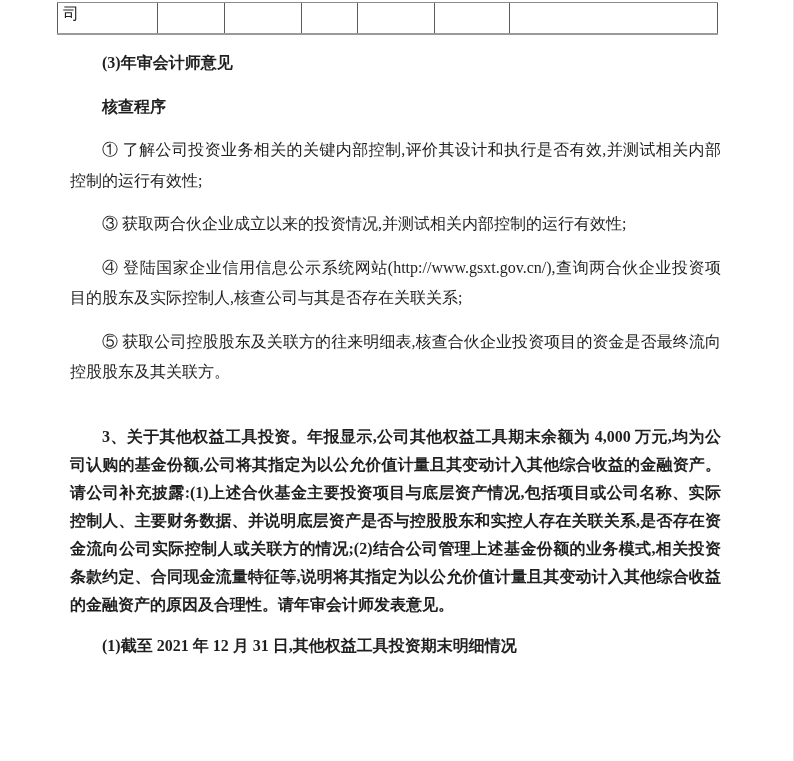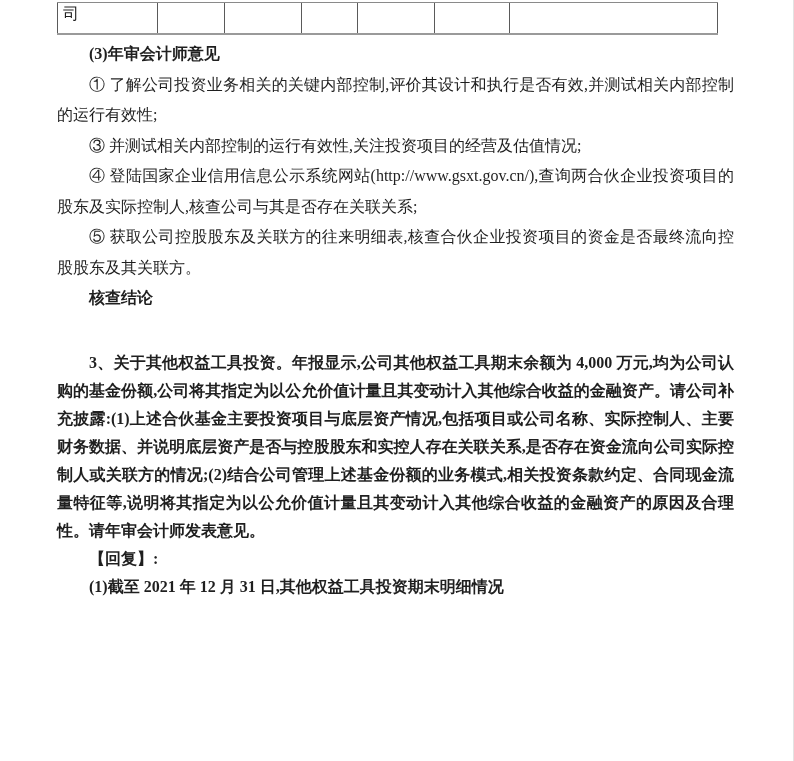--- a/index.html
+++ b/index.html
@@ -42,21 +42,21 @@
   .table-fragment .cell.c3 { width: 56px; }
   .table-fragment .cell.c4 { width: 77px; }
   .table-fragment .cell.c5 { width: 75px; }
   .table-fragment .cell.c6 { width: 208px; }
   
   .body {
     margin: 4px 59px 0 57px;
     text-align: justify;
   }
   .body p {
-    margin: 0;
+    margin: 13px;
     font-size: 16px;
   }
   .sec { line-height: 30.5px; }
   .indent { text-indent: 32px; }
   .bold { font-weight: 700; }
   .question {
     line-height: 28px;
     margin-top: 35px !important;
   }
   .reply { line-height: 28px; }
@@ -71,23 +71,22 @@
     <div class="cell c1"></div>
     <div class="cell c2"></div>
     <div class="cell c3"></div>
     <div class="cell c4"></div>
     <div class="cell c5"></div>
     <div class="cell c6"></div>
   </div>
 
   <div class="body">
     <p class="sec bold indent">(3)年审会计师意见</p>
+    <p class="sec bold indent">核查程序</p>
     <p class="sec indent">① 了解公司投资业务相关的关键内部控制,评价其设计和执行是否有效,并测试相关内部控制的运行有效性;</p>
-    <p class="sec indent">③ 并测试相关内部控制的运行有效性,关注投资项目的经营及估值情况;</p>
+    <p class="sec indent">③ 获取两合伙企业成立以来的投资情况,并测试相关内部控制的运行有效性;</p>
     <p class="sec indent">④ 登陆国家企业信用信息公示系统网站(http://www.gsxt.gov.cn/),查询两合伙企业投资项目的股东及实际控制人,核查公司与其是否存在关联关系;</p>
     <p class="sec indent">⑤ 获取公司控股股东及关联方的往来明细表,核查合伙企业投资项目的资金是否最终流向控股股东及其关联方。</p>
-    <p class="sec bold indent">核查结论</p>
     <p class="question bold indent">3、关于其他权益工具投资。年报显示,公司其他权益工具期末余额为 4,000 万元,均为公司认购的基金份额,公司将其指定为以公允价值计量且其变动计入其他综合收益的金融资产。请公司补充披露:(1)上述合伙基金主要投资项目与底层资产情况,包括项目或公司名称、实际控制人、主要财务数据、并说明底层资产是否与控股股东和实控人存在关联关系,是否存在资金流向公司实际控制人或关联方的情况;(2)结合公司管理上述基金份额的业务模式,相关投资条款约定、合同现金流量特征等,说明将其指定为以公允价值计量且其变动计入其他综合收益的金融资产的原因及合理性。请年审会计师发表意见。</p>
-    <p class="reply bold indent">【回复】:</p>
     <p class="reply bold indent">(1)截至 2021 年 12 月 31 日,其他权益工具投资期末明细情况</p>
   </div>
 
 </div>
 
 </body></html>

